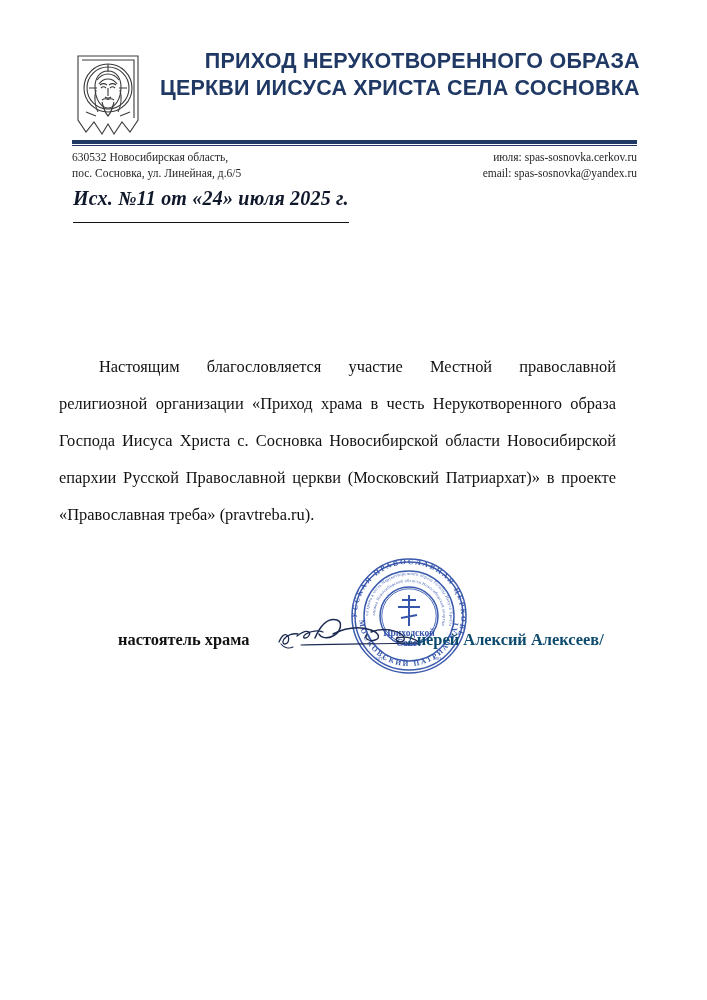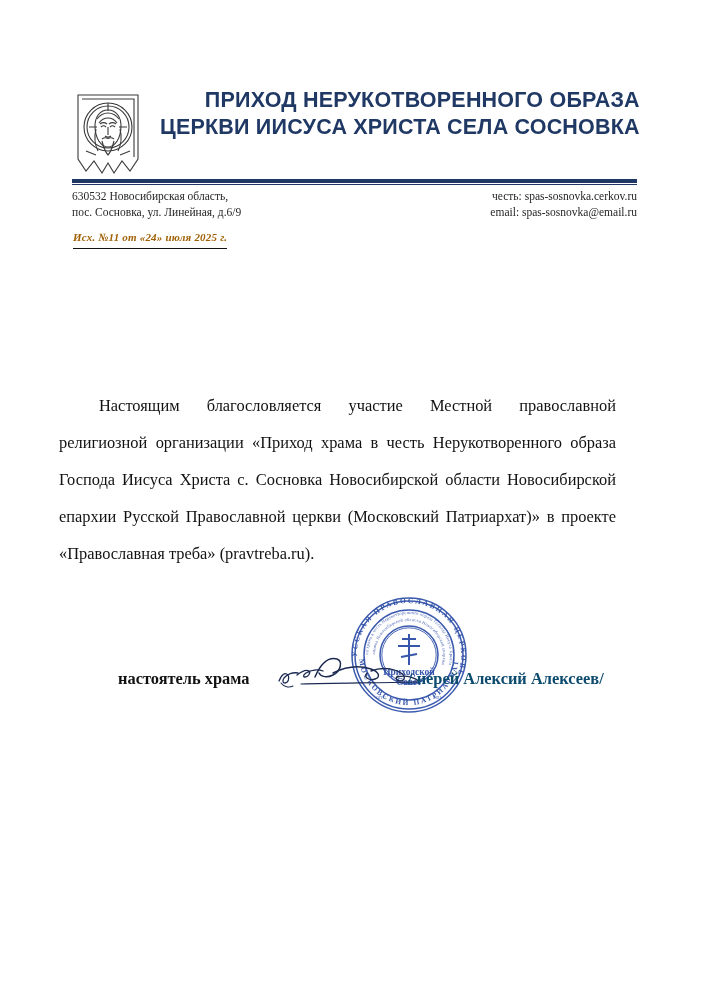--- a/index.html
+++ b/index.html
@@ -13,21 +13,20 @@
     position: relative;
     font-family: "Liberation Serif", serif;
     color: #1a1a1a;
     overflow: hidden;
   }
 
   .page {
     position: absolute;
     inset: 0;
     background: #ffffff;
-    margin-top: 39px;
   }
 
   
   .letterhead {
     position: absolute;
     left: 72px;
     top: 48px;
     width: 565px;
     display: flex;
     align-items: flex-start;
@@ -100,25 +99,25 @@
   .contacts .right-col { text-align: right; }
 
   
   .ref-line {
     position: absolute;
     left: 73px;
     top: 188px;
     font-family: "Liberation Serif", serif;
     font-style: italic;
     font-weight: bold;
-    font-size: 11px;
+    font-size: 20px;
     line-height: 20px;
-    color: #a16207;
+    color: #0f172a;
     border-bottom: 1.2px solid #111111;
-    padding-bottom: 1px;
+    padding-bottom: 14px;
     display: inline-block;
     letter-spacing: 0.2px;
   }
 
   
   .body-text {
     position: absolute;
     left: 59px;
     top: 348px;
     width: 557px;
@@ -234,25 +233,25 @@
   </div>
 
   <div class="divider">
     <div class="bar-thick"></div>
     <div class="bar-thin"></div>
   </div>
 
   <div class="contacts">
     <div class="left-col">
       <div>630532 Новосибирская область,</div>
-      <div>пос. Сосновка, ул. Линейная, д.6/9</div>
+      <div>пос. Сосновка, ул. Линейная, д.6/5</div>
     </div>
     <div class="right-col">
-      <div>честь: spas-sosnovka.cerkov.ru</div>
-      <div>email: spas-sosnovka@email.ru</div>
+      <div>июля: spas-sosnovka.cerkov.ru</div>
+      <div>email: spas-sosnovka@yandex.ru</div>
     </div>
   </div>
 
   <div class="ref-line">Исх. №11  от «24»  июля  2025 г.</div>
 
   <div class="body-text">Настоящим благословляется участие Местной православной религиозной организации «Приход храма в честь Нерукотворенного образа Господа Иисуса Христа с. Сосновка Новосибирской области Новосибирской епархии Русской Православной церкви (Московский Патриархат)» в проекте «Православная треба» (pravtreba.ru).</div>
 
   <div class="seal">
     <svg viewBox="0 0 128 128" xmlns="http://www.w3.org/2000/svg">
       <defs>

